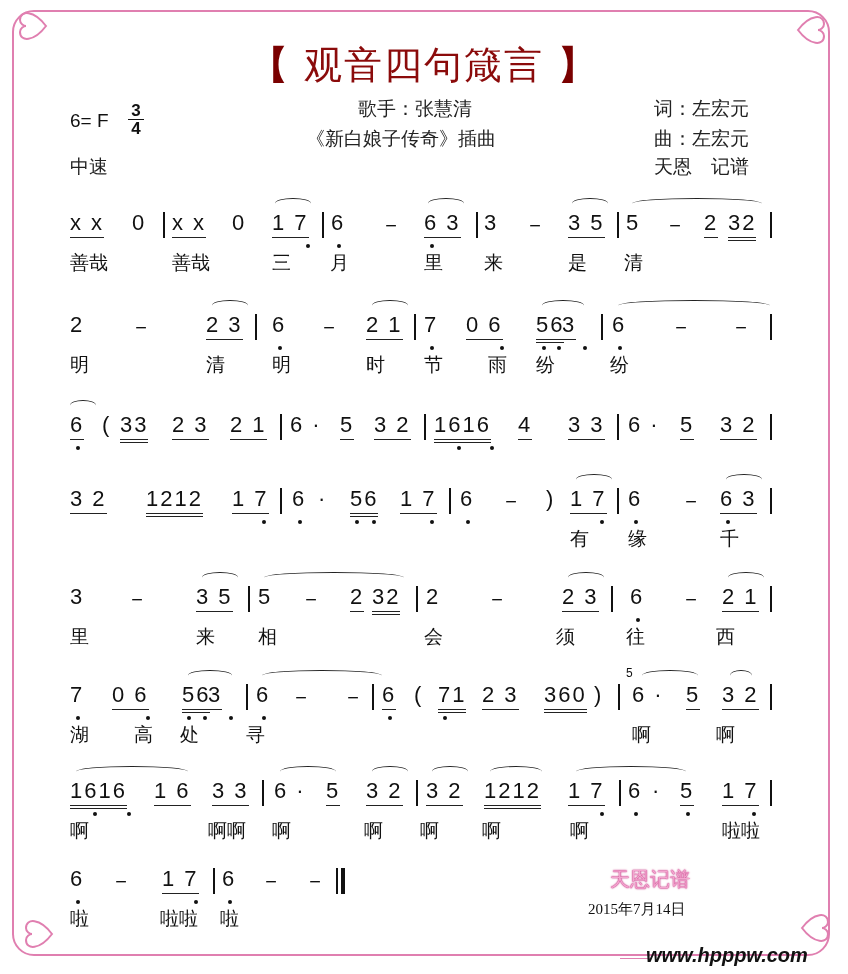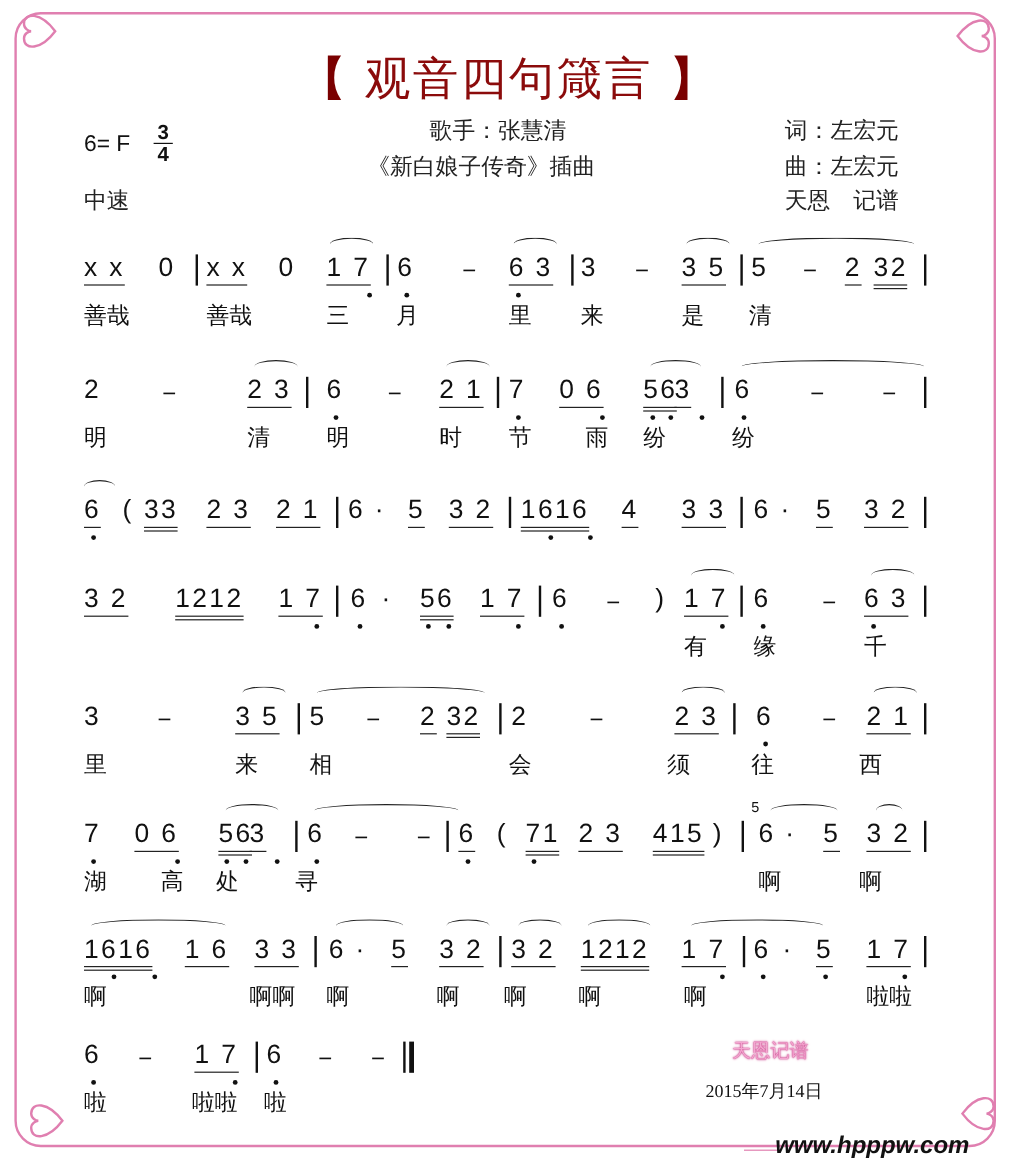--- a/index.html
+++ b/index.html
@@ -19,21 +19,21 @@
           text-align:center; line-height:17px; width:16px; }
   .frac .bar { border-top:1.5px solid #111; }
   .row { position:absolute; left:0; width:848px; }
   .tok { position:absolute; font-size:22px; letter-spacing:2px; }
   .tok.u1 { border-bottom:1.5px solid #222; padding-bottom:1px; }
   .tok.u2 { border-bottom:4px double #222; padding-bottom:1px; }
   .bar-line { position:absolute; width:2px; height:26px; background:#111; }
   .lyr { position:absolute; font-size:19px; font-family:"DejaVu Sans",sans-serif; }
   .slur { position:absolute; height:10px; border-top:1.5px solid #222; border-radius:50% 50% 0 0; }
   .dot { position:absolute; width:4px; height:4px; border-radius:2px; background:#111; }
-  .stamp { left:610px; top:866px; font-size:16px; color:#f4a6d0;
+  .stamp { left:610px; top:866px; font-size:20px; color:#f4a6d0;
            text-shadow:0 0 2px #c0277a, 0 0 1px #c0277a; font-family:"DejaVu Serif",serif; }
   .date { left:588px; top:900px; font-size:15px; font-family:"Liberation Serif","DejaVu Serif",serif; }
   .site { left:646px; top:944px; font-size:20px; font-weight:bold; font-style:italic; color:#111; }
   .siteline { position:absolute; left:620px; top:958px; width:30px; border-top:1.5px solid #e07fb0; }
 </style>
 </head>
 <body>
 
 <div class="frame"></div>
 <div class="heart" style="left:12px;top:6px;">
@@ -259,21 +259,21 @@
       <span class="dot" style="left: 262px; top: 716px;"></span>
       <span class="tok" style="left: 290px; top: 682px;">－</span>
       <span class="tok" style="left: 342px; top: 682px;">－</span>
       <div class="bar-line" style="left: 372px; top: 684px;"></div>
       <span class="tok u1" style="left: 382px; top: 682px;">6</span>
       <span class="dot" style="left: 388px; top: 716px;"></span>
       <span class="tok" style="left: 414px; top: 682px;">(</span>
       <span class="tok u2" style="left: 438px; top: 682px;">71</span>
       <span class="dot" style="left: 443px; top: 716px;"></span>
       <span class="tok u1" style="left: 482px; top: 682px;">2 3</span>
-      <span class="tok u2" style="left: 544px; top: 682px;">415</span>
+      <span class="tok u2" style="left: 544px; top: 682px;">360</span>
       <span class="tok" style="left: 594px; top: 682px;">)</span>
       <div class="bar-line" style="left: 618px; top: 684px;"></div>
       <span class="tok" style="left: 632px; top: 682px;">6 ·</span>
       <span class="tok u1" style="left: 686px; top: 682px;">5</span>
       <span class="tok u1" style="left: 722px; top: 682px;">3 2</span>
       <div class="bar-line" style="left: 770px; top: 684px;"></div>
       <span class="tok" style="font-size: 12px; left: 626px; top: 666px;">5</span>
       <span class="lyr" style="left: 70px; top: 722px;">湖</span>
       <span class="lyr" style="left: 134px; top: 722px;">高</span>
       <span class="lyr" style="left: 180px; top: 722px;">处</span>

